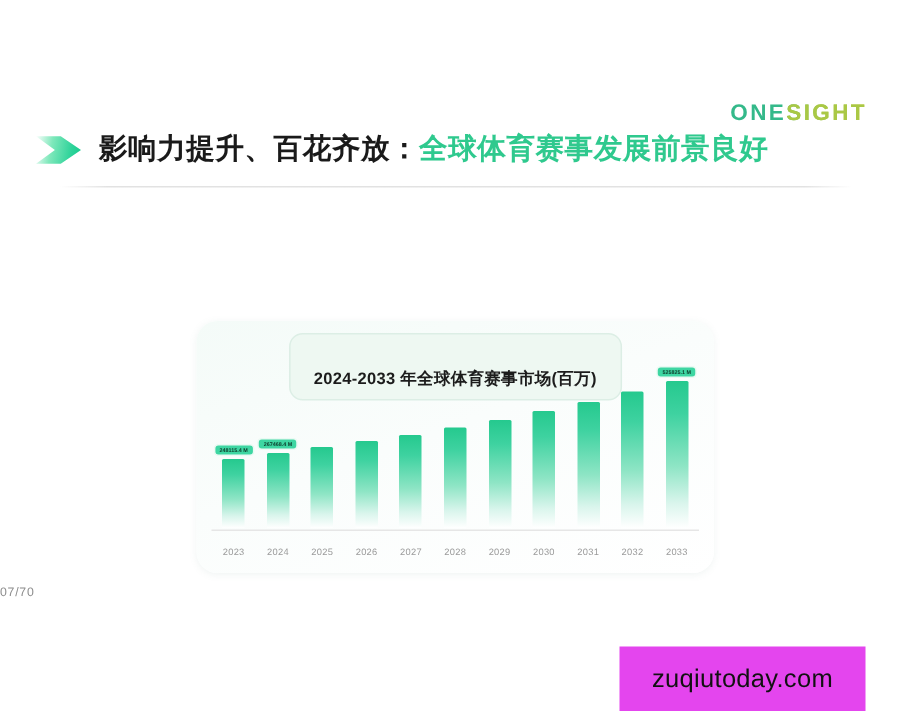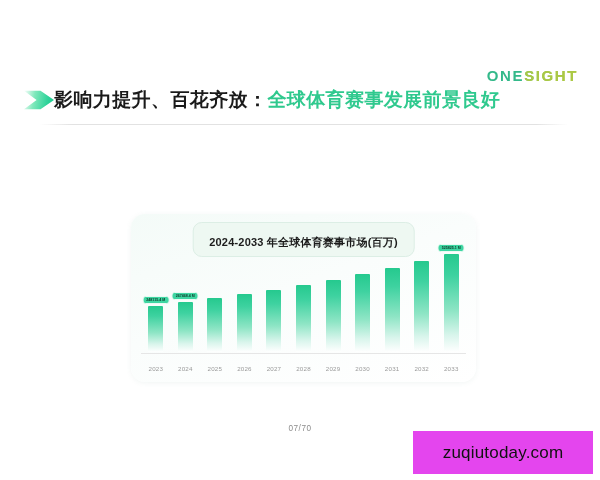--- a/index.html
+++ b/index.html
@@ -42,21 +42,21 @@
   }
 
   
   .headline-row {
     position: absolute;
     top: 89px;
     left: 24px;
     right: 24px;
     display: flex;
     align-items: center;
-    gap: 0;
+    gap: 12px;
   }
   .arrow-mark {
     width: 30px;
     height: 22px;
     flex: 0 0 auto;
     background: linear-gradient(100deg, #ffffff 0%, #7fe8bb 35%, #2fd39a 75%, #16c98d 100%);
     clip-path: polygon(0% 8%, 55% 8%, 100% 50%, 55% 92%, 0% 92%, 42% 50%);
   }
   .headline {
     font-size: 19px;
@@ -100,21 +100,21 @@
     border-radius: 14px;
     background: linear-gradient(160deg, #f4fbf8 0%, #fafdfc 45%, #ffffff 100%);
     box-shadow: 0 1px 5px rgba(120,160,145,0.10);
   }
 
   .chart-title {
     position: absolute;
     left: 50%;
     transform: translateX(-50%);
     top: 8px;
-    padding: 12px 16px 6px;
+    padding: 22px 16px 6px;
     border-radius: 9px;
     background: #eef8f2;
     border: 1px solid #dceee5;
     font-size: 11px;
     font-weight: bold;
     color: #1c1c1c;
     white-space: nowrap;
     letter-spacing: 0.2px;
   }
 
@@ -180,33 +180,32 @@
     color: #9a9a9a;
     letter-spacing: 0.2px;
   }
 
   
   .page-num {
     position: absolute;
     left: 0;
     right: 0;
     top: 390px;
-    text-align: center;
+    text-align: left;
     font-size: 8.2px;
     color: #8d8d8d;
     letter-spacing: 0.5px;
-    margin-top: 34px;
   }
 
   
   .watermark {
     position: absolute;
     left: 413px;
     top: 431px;
-    width: 180px;
+    width: 164px;
     height: 43px;
     background: #e445ee;
     display: flex;
     align-items: center;
     justify-content: center;
     font-size: 17px;
     color: #111;
     letter-spacing: 0.2px;
   }
 </style>

